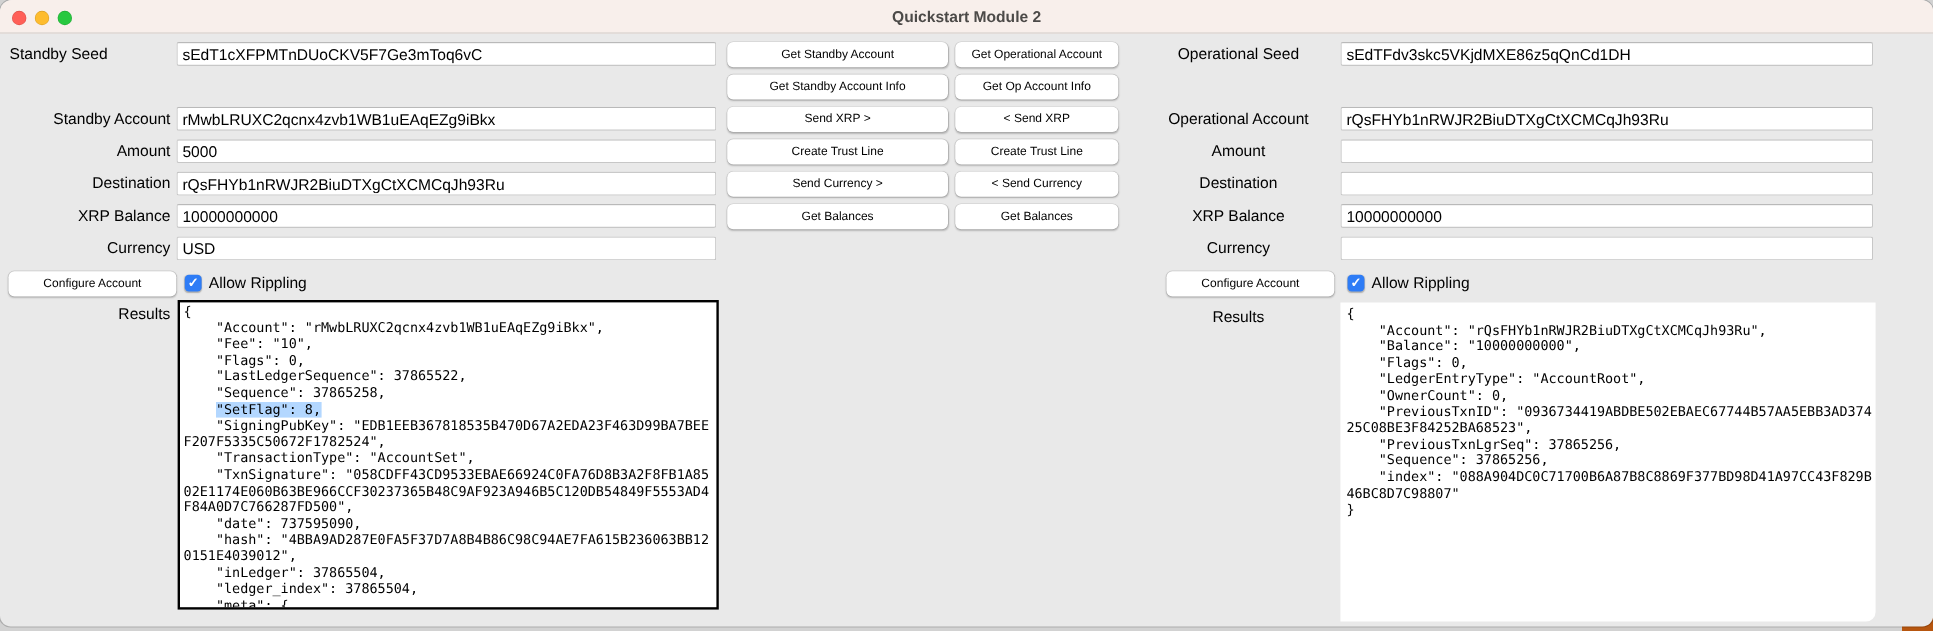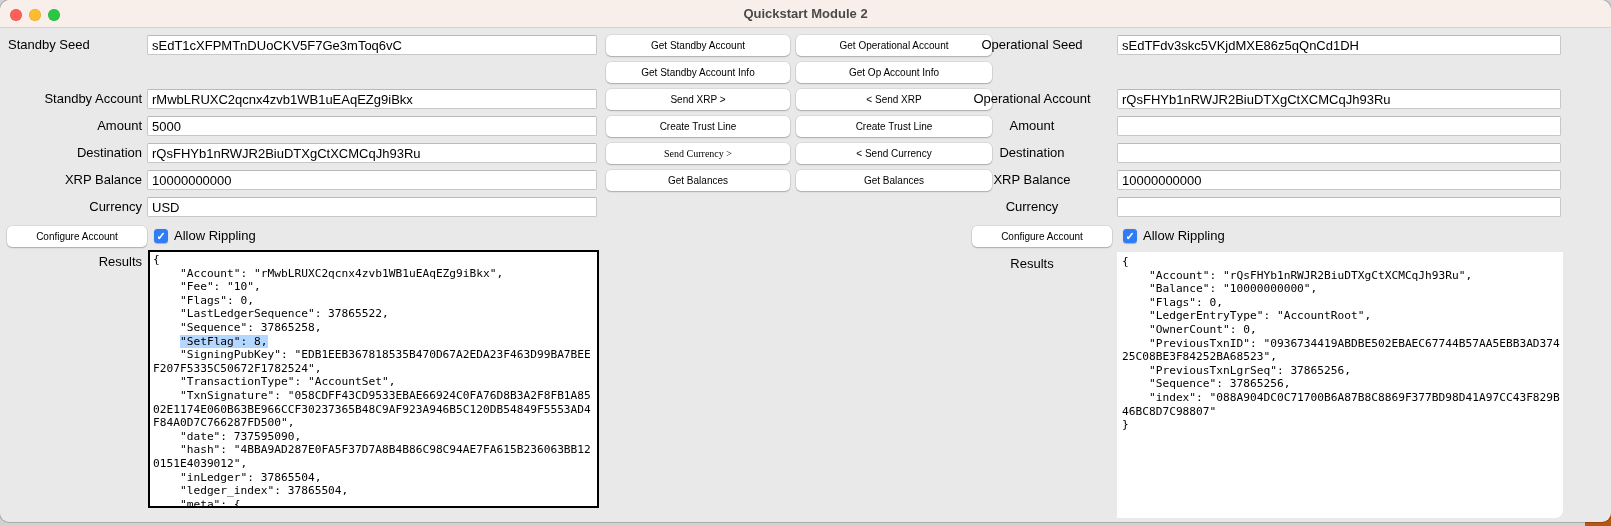--- a/index.html
+++ b/index.html
@@ -45,21 +45,21 @@
   .entry-l { left:147px; width:450px; }
   .entry-r { left:1117px; width:444px; }
 
   .btn {
     position:absolute; height:21px; font-size:10px; color:#000;
     background:#fff; border:none; border-radius:5px;
     box-shadow:0 0 0 0.5px rgba(0,0,0,0.12), 0 1px 1.5px rgba(0,0,0,0.22);
     font-family:"Liberation Sans", sans-serif; text-align:center; line-height:21px;
   }
   .btn-c1 { left:606px; width:184px; }
-  .btn-c2 { left:796px; width:196px; }
+  .btn-c2 { left:796px; width:136px; }
 
   .checkbox {
     position:absolute; width:14px; height:14px; border-radius:3.5px;
     background:var(--checkbox-blue,#2e7cf6); color:#fff;
     font-size:11px; line-height:14px; text-align:center; font-weight:bold;
     box-shadow:0 0.5px 1px rgba(0,0,0,0.25);
   }
   .cb-label { position:absolute; height:20px; line-height:20px; font-size:13px; color:#000; }
 
   pre.results-box {
@@ -96,21 +96,21 @@
     <input class="entry entry-l" style="top: 115px;" value="rQsFHYb1nRWJR2BiuDTXgCtXCMCqJh93Ru">
     <div class="lbl lbl-l" style="top:142px;">XRP Balance</div>
     <input class="entry entry-l" style="top: 142px;" value="10000000000">
     <div class="lbl lbl-l" style="top:169px;">Currency</div>
     <input class="entry entry-l" style="top: 169px;" value="USD">
 
     <button class="btn btn-c1" style="top:7px;">Get Standby Account</button>
     <button class="btn btn-c1" style="top:34px;">Get Standby Account Info</button>
     <button class="btn btn-c1" style="top:61px;">Send XRP &gt;</button>
     <button class="btn btn-c1" style="top:88px;">Create Trust Line</button>
-    <button class="btn btn-c1" style="top:115px;font-family:Liberation Serif, serif;">Send Currency &gt;</button>
+    <button class="btn btn-c1" style="top:115px;">Send Currency &gt;</button>
     <button class="btn btn-c1" style="top:142px;">Get Balances</button>
 
     <button class="btn btn-c2" style="top:7px;">Get Operational Account</button>
     <button class="btn btn-c2" style="top:34px;">Get Op Account Info</button>
     <button class="btn btn-c2" style="top:61px;">&lt; Send XRP</button>
     <button class="btn btn-c2" style="top:88px;">Create Trust Line</button>
     <button class="btn btn-c2" style="top:115px;">&lt; Send Currency</button>
     <button class="btn btn-c2" style="top:142px;">Get Balances</button>
 
     <div class="lbl lbl-r" style="top:7px;">Operational Seed</div>

